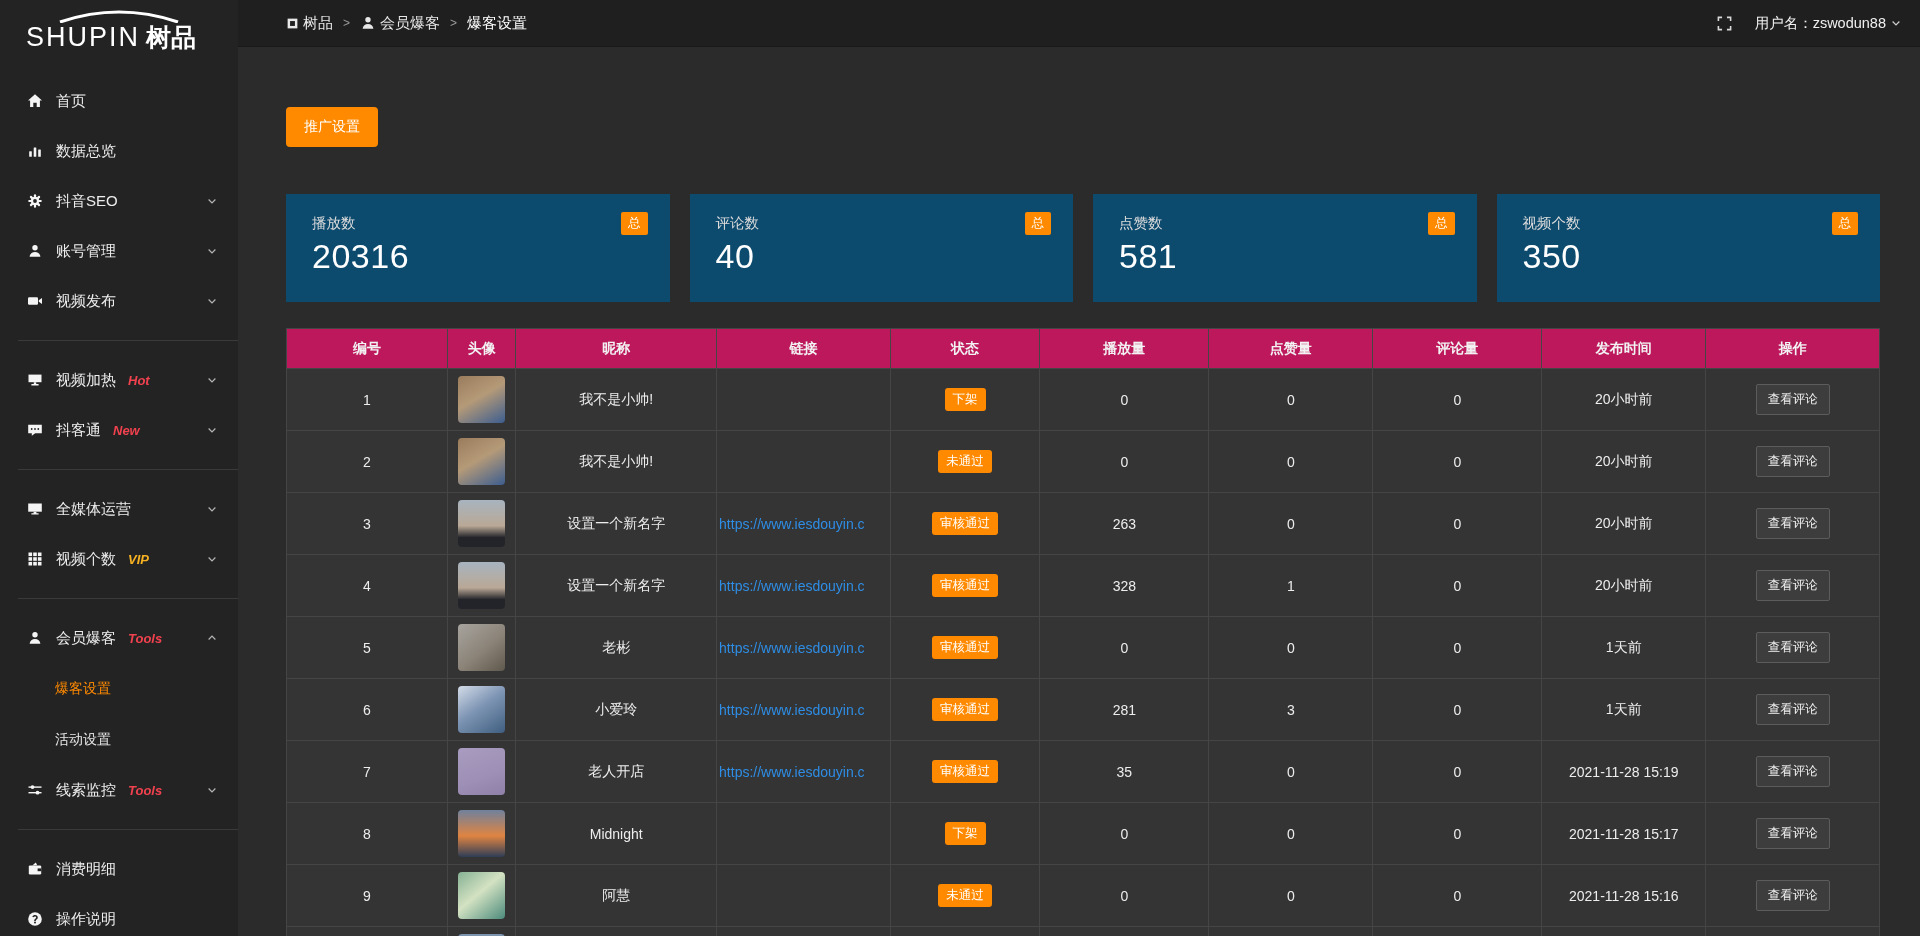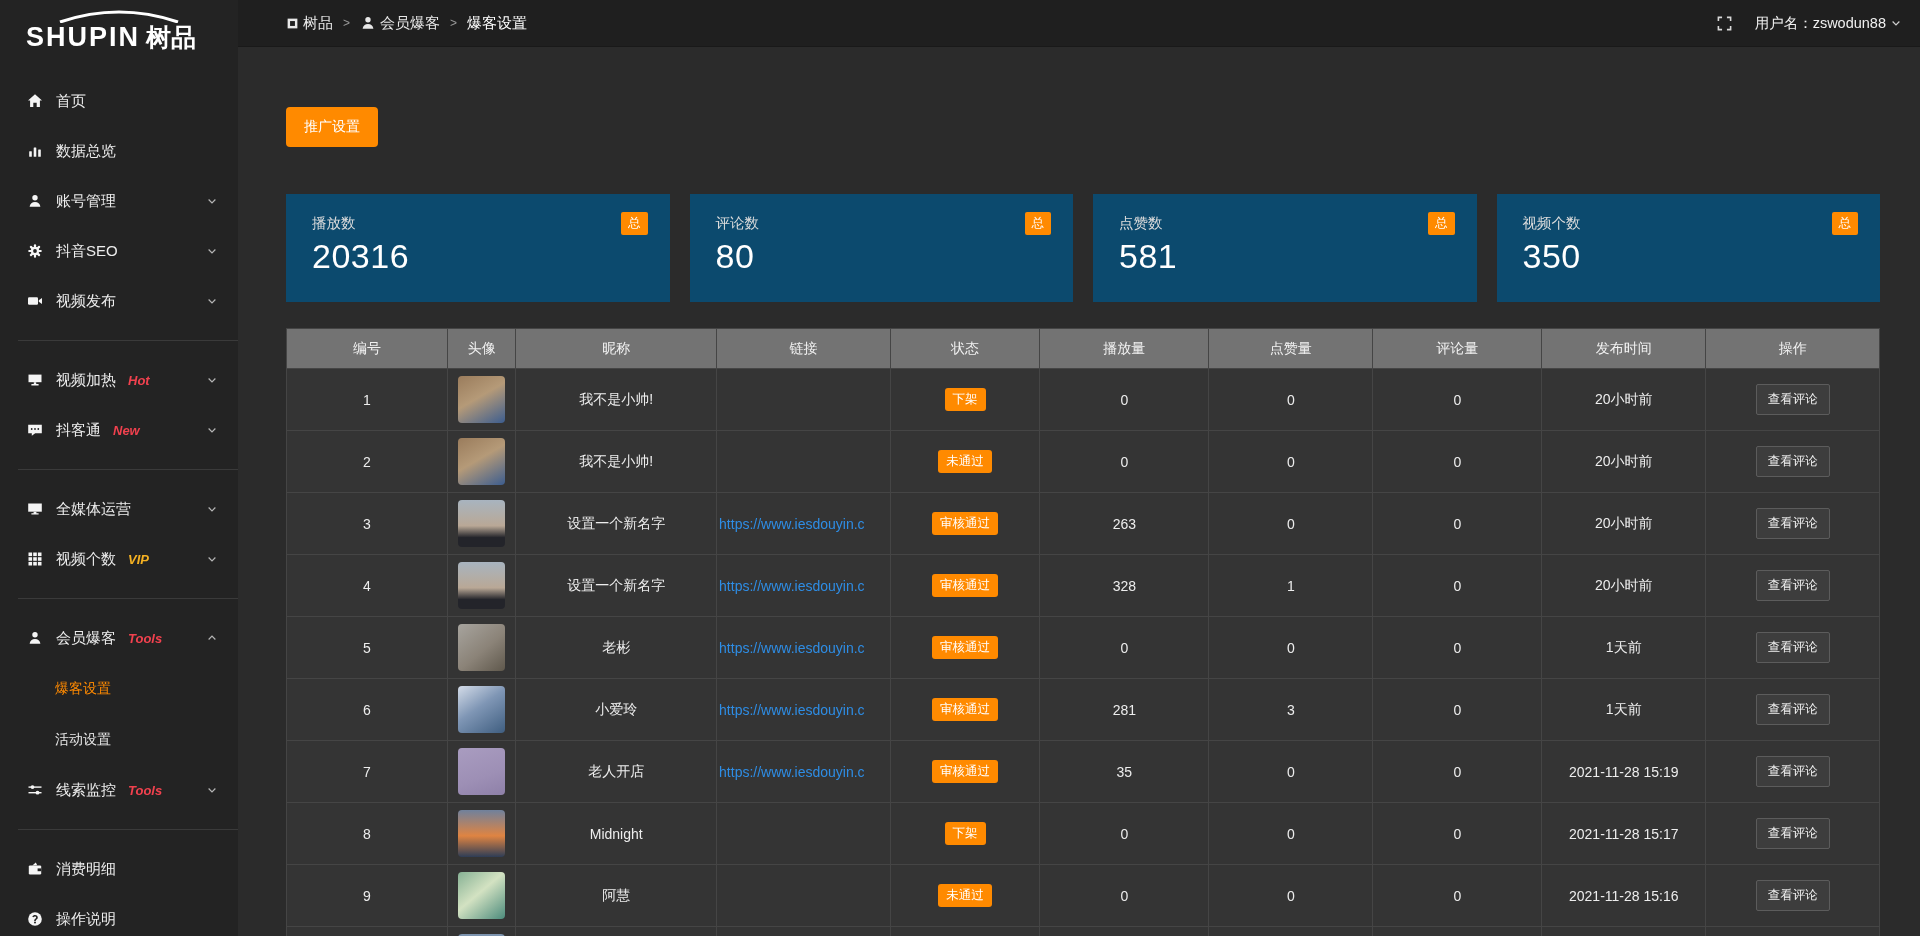--- a/index.html
+++ b/index.html
@@ -5,21 +5,21 @@
   * { margin:0; padding:0; box-sizing:border-box; }
   html,body { width:1920px; height:936px; overflow:hidden; background:#2b2b2b;
     font-family:"Liberation Sans","DejaVu Sans",sans-serif; color:#e6e6e6; }
   .app { display:flex; width:100%; height:100%; }
 
   
   .sidebar { width:238px; min-width:238px; height:100%; background:#232323; }
   .logo { height:76px; padding:10px 0 0 26px; }
   .logo-arc { display:block; margin-left:28px; }
   .logo-line { display:flex; align-items:baseline; margin-top:-2px; }
-  .logo-en { font-size:27px; font-weight:700; letter-spacing:2px; color:#fff; }
+  .logo-en { font-size:27px; font-weight:400; letter-spacing:2px; color:#fff; }
   .logo-cn { font-size:25px; font-weight:700; color:#fff; margin-left:6px; }
   .side-item { position:relative; height:50px; display:flex; align-items:center;
     padding-left:26px; cursor:pointer; font-size:15px; color:#ededed; }
   .s-icon { width:17px; height:17px; margin-right:13px; display:inline-flex;
     align-items:center; justify-content:center; color:#f5f5f5; }
   .s-tag { font-style:italic; font-weight:700; font-size:13px; margin-left:12px; }
   .tag-red { color:#f0414e; }
   .tag-gold { color:#f6b222; }
   .s-chevron { position:absolute; right:20px; color:#b5b5b5; display:inline-flex; }
   .s-chevron.up { transform:rotate(180deg); }
@@ -53,21 +53,21 @@
   .card { background:#0c4a6e; height:108px; padding:20px 26px; position:relative; }
   .card-label { font-size:14.5px; color:#dcdcdc; }
   .card-value { font-size:34px; color:#fff; margin-top:4px; letter-spacing:0.5px; }
   .card-badge { position:absolute; top:18px; right:22px; background:#ff8a00; color:#fff;
     font-size:12.5px; padding:3px 7px; border-radius:2px; }
 
   
   .data-table { margin-top:26px; width:100%; border-collapse:collapse; table-layout:fixed; }
   .data-table th, .data-table td { border:1px solid #454545; text-align:center;
     font-size:14px; overflow:hidden; white-space:nowrap; }
-  .data-table th { height:40px; background:#737373; font-weight:400; color:#f2f2f2; }
+  .data-table th { height:40px; background:#be185d; font-weight:700; color:#f2f2f2; }
   .data-table td { height:62px; background:#343434; color:#ededed; }
   td.link-cell { text-align:left; padding:0 2px; }
   .row-link { color:#2e8de5; text-decoration:none; font-size:14px; }
   .avatar { width:47px; height:47px; border-radius:4px; margin:0 auto; }
   .status-badge { display:inline-block; background:#ff8a00; color:#fff; font-size:12.5px;
     padding:5px 8px; border-radius:3px; line-height:1; }
   .view-btn { background:#3d3d3d; border:1px solid #5c5c5c; color:#f0f0f0; font-size:12.5px;
     padding:6px 11px; border-radius:2px; cursor:pointer; font-family:inherit; }
 
   
@@ -109,43 +109,43 @@
               <rect x="2.2" y="8.2" width="2.6" height="5.6" rx="0.5"></rect>
               <rect x="6.7" y="4.5" width="2.6" height="9.3" rx="0.5"></rect>
               <rect x="11.2" y="6.6" width="2.6" height="7.2" rx="0.5"></rect>
             </svg>
           </span>
           <span class="s-label">数据总览</span>
         </div>
         <div class="side-item">
           <span class="s-icon">
             <svg viewBox="0 0 16 16" width="16" height="16" fill="currentColor">
-              <circle cx="8" cy="4.8" r="2.7"></circle>
-              <path d="M2.6 13.8c.3-3.2 2.6-4.8 5.4-4.8s5.1 1.6 5.4 4.8z"></path>
-            </svg>
-          </span>
-          <span class="s-label">账号管理</span>
-          <span class="s-chevron ">
-            <svg viewBox="0 0 16 16" width="12" height="12">
-              <path d="M3.5 6l4.5 4.5L12.5 6" fill="none" stroke="currentColor" stroke-width="1.6"></path>
-            </svg>
-          </span>
-        </div>
-        <div class="side-item">
-          <span class="s-icon">
-            <svg viewBox="0 0 16 16" width="16" height="16" fill="currentColor">
               <rect x="6.9" y="1.2" width="2.2" height="13.6" rx="1"></rect>
               <rect x="6.9" y="1.2" width="2.2" height="13.6" rx="1" transform="rotate(45 8 8)"></rect>
               <rect x="6.9" y="1.2" width="2.2" height="13.6" rx="1" transform="rotate(90 8 8)"></rect>
               <rect x="6.9" y="1.2" width="2.2" height="13.6" rx="1" transform="rotate(135 8 8)"></rect>
               <circle cx="8" cy="8" r="4.2"></circle>
               <circle cx="8" cy="8" r="1.9" fill="#232323"></circle>
             </svg>
           </span>
           <span class="s-label">抖音SEO</span>
+          <span class="s-chevron ">
+            <svg viewBox="0 0 16 16" width="12" height="12">
+              <path d="M3.5 6l4.5 4.5L12.5 6" fill="none" stroke="currentColor" stroke-width="1.6"></path>
+            </svg>
+          </span>
+        </div>
+        <div class="side-item">
+          <span class="s-icon">
+            <svg viewBox="0 0 16 16" width="16" height="16" fill="currentColor">
+              <circle cx="8" cy="4.8" r="2.7"></circle>
+              <path d="M2.6 13.8c.3-3.2 2.6-4.8 5.4-4.8s5.1 1.6 5.4 4.8z"></path>
+            </svg>
+          </span>
+          <span class="s-label">账号管理</span>
           <span class="s-chevron ">
             <svg viewBox="0 0 16 16" width="12" height="12">
               <path d="M3.5 6l4.5 4.5L12.5 6" fill="none" stroke="currentColor" stroke-width="1.6"></path>
             </svg>
           </span>
         </div>
         <div class="side-item">
           <span class="s-icon">
             <svg viewBox="0 0 16 16" width="16" height="16" fill="currentColor">
               <rect x="1" y="4.2" width="10" height="7.6" rx="1.2"></rect>
@@ -337,21 +337,21 @@
     <div class="content">
       <button class="promo-btn">推广设置</button>
       <div class="cards" id="cards">
           <div class="card">
             <div class="card-label">播放数</div>
             <div class="card-value">20316</div>
             <span class="card-badge">总</span>
           </div>
           <div class="card">
             <div class="card-label">评论数</div>
-            <div class="card-value">80</div>
+            <div class="card-value">40</div>
             <span class="card-badge">总</span>
           </div>
           <div class="card">
             <div class="card-label">点赞数</div>
             <div class="card-value">581</div>
             <span class="card-badge">总</span>
           </div>
           <div class="card">
             <div class="card-label">视频个数</div>
             <div class="card-value">350</div>

